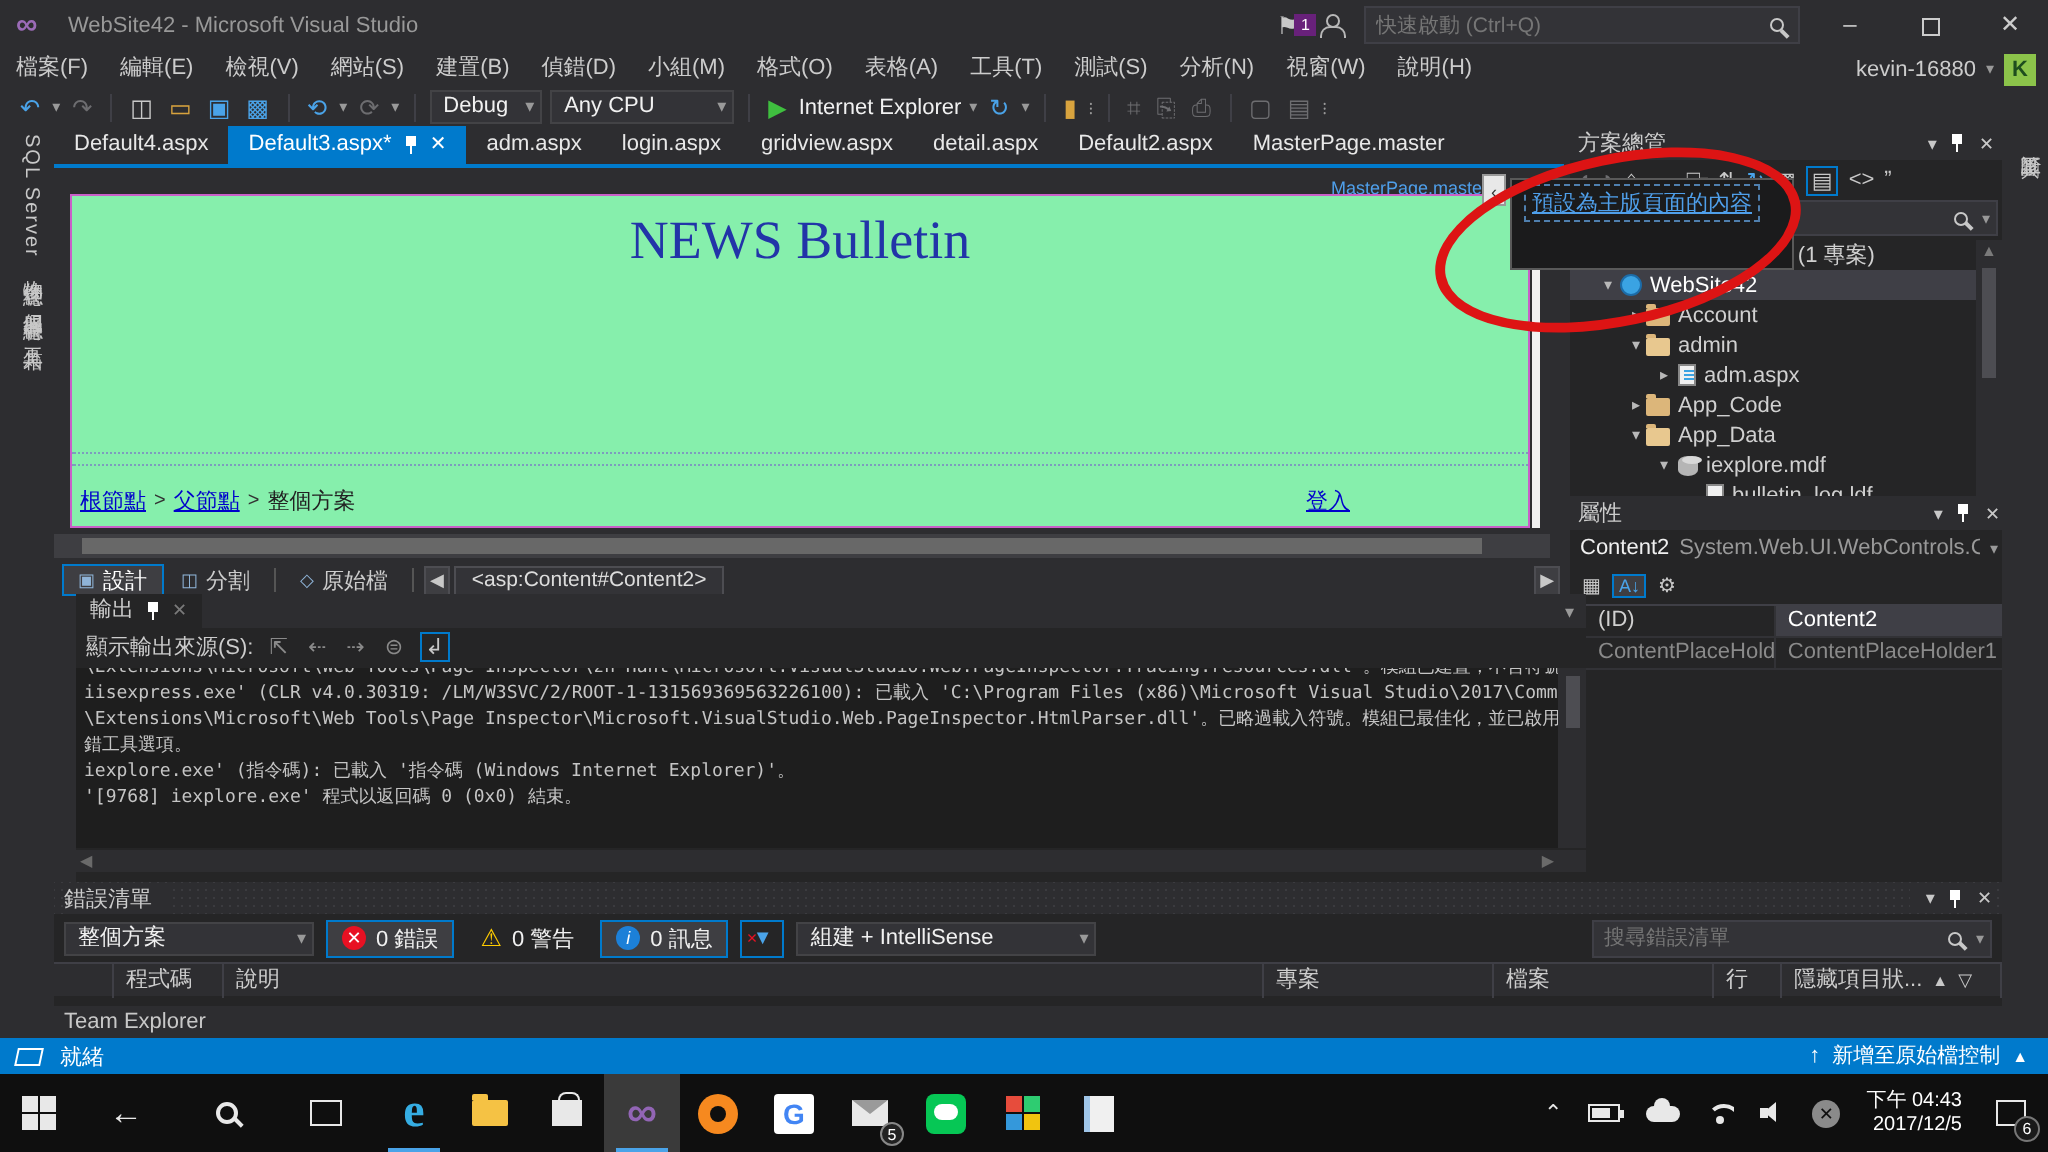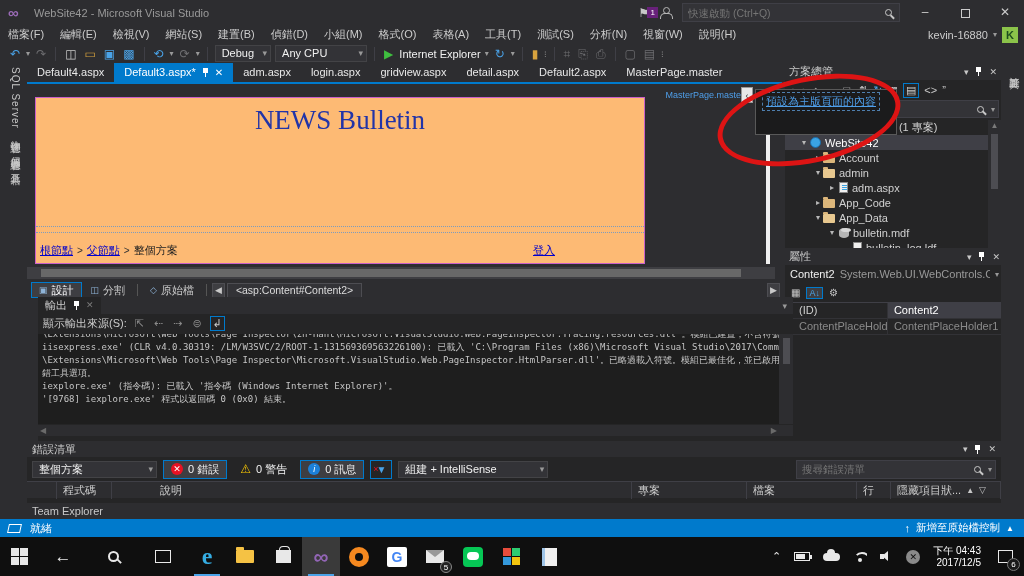--- a/index.html
+++ b/index.html
@@ -57,21 +57,21 @@
   .tab-ovf { margin-left:auto; color:#c8c8c8; font-size:9px; line-height:19px; padding-right:6px;}
 
   
   .leftstrip { position:absolute; left:0; top:63px; width:27px; height:456px; background:#2d2d30; }
   .vtab { writing-mode:vertical-rl; font-size:10px; color:#c8c8c8; margin:12px auto; display:block; text-align:left; letter-spacing:1px; margin-left:8px;}
 
   
   .designer { position:absolute; left:27px; top:82px; width:755px; height:215px; background:#2d2d30; border-top:2px solid #007acc; }
   .mprow { height:11px; text-align:right; padding-right:38px; }
   .mplabel { color:#4f9fea; font-size:9px; line-height:11px; }
-  .surface { position:absolute; left:8px; top:13px; width:610px; height:167px; background:#fdba74;
+  .surface { position:absolute; left:8px; top:13px; width:730px; height:167px; background:#86efac;
     border:1px solid #c95fc9; overflow:hidden; }
   .newsbul { margin-top:7px; text-align:center; font-family:"Liberation Serif", serif;
     font-size:27px; color:#2234a8; }
   .dots { position:absolute; left:0; right:0; bottom:30px; height:7px; border-top:1px dotted #7d9cbd; border-bottom:1px dotted #7d9cbd; }
   .crumbrow { position:absolute; left:0; right:0; bottom:0; height:26px; display:flex; align-items:center; font-size:11px; color:#222; padding:0 4px; }
   .crumbrow a, .bluelink { color:#0000cc; text-decoration:underline; }
   .crumbsep { margin:0 4px; color:#333; font-size:10px; }
   .loginlink { margin-left:auto; margin-right:85px; }
   .surf-vscroll { position:absolute; right:12px; top:13px; width:4px; height:167px; background:#f0f0f0; }
   .d-hscroll { position:absolute; left:0; top:183px; width:748px; height:12px; background:#3e3e42; }
@@ -169,21 +169,21 @@
   .elbtn.on { border:1px solid #007acc; background:#3e3e42; }
   .errico { width:12px; height:12px; border-radius:50%; background:#e81123; color:#fff; font-size:9px; line-height:12px; text-align:center; flex:none;}
   .warnico { color:#fc0; font-size:12px; }
   .infoico { width:12px; height:12px; border-radius:50%; background:#1c80d8; color:#fff; font-size:9px; line-height:12px; text-align:center; font-style:italic; flex:none;}
   .filterbox { border:1px solid #007acc; height:19px; width:22px; text-align:center; line-height:17px; color:#4aa3e8; font-size:10px; position:relative;}
   .filterbox::before { content:"×"; color:#e81123; position:absolute; left:2px; top:0px; font-size:9px;}
   .el-search { margin-left:auto; width:200px; height:19px; background:#333337; border:1px solid #3f3f46; display:flex; align-items:center;}
   .el-search input { flex:1; background:transparent; border:none; outline:none; color:#999; font-size:10.5px; padding:0 5px; font-family:"Liberation Sans",sans-serif;}
   .el-cols { height:17px; display:flex; align-items:center; font-size:11px; color:#ccc; border-top:1px solid #3f3f46; background:#2d2d30;}
   .elc { padding:0 6px; border-right:1px solid #3f3f46; height:17px; line-height:17px; white-space:nowrap; overflow:hidden;}
-  .elc.b1{width:30px;} .elc.b2{width:55px;} .elc.desc{flex:1;margin-left:42px;} .elc.prj{width:115px;} .elc.fil{width:110px;} .elc.lin{width:34px;} .elc.sup{width:110px; display:flex; align-items:center; gap:5px;}
+  .elc.b1{width:30px;} .elc.b2{width:55px;} .elc.desc{flex:1;} .elc.prj{width:115px;} .elc.fil{width:110px;} .elc.lin{width:34px;} .elc.sup{width:110px; display:flex; align-items:center; gap:5px;}
   .sort { font-size:8px; color:#c8c8c8;} .funnel{ font-size:9px; color:#c8c8c8;}
 
   
   .teamrow { position:absolute; left:27px; top:503px; width:974px; height:16px; background:#2d2d30; color:#c8c8c8; font-size:11px; line-height:16px; padding-left:5px;}
   .statusbar { position:absolute; left:0; top:519px; width:1024px; height:18px; background:#007acc; color:#fff; font-size:11px; display:flex; align-items:center; }
   .sb-ico { width:13px; height:9px; border:1px solid #fff; transform:skewX(-12deg); margin:0 9px 0 8px;}
   .sb-right { margin-left:auto; display:flex; align-items:center; gap:6px; padding-right:10px; font-size:10.5px;}
   .sb-up { font-size:11px; } .sb-caret { font-size:8px; }
 
   .taskbar { position:absolute; left:0; top:537px; width:1024px; height:39px; background:#0f0f0f; display:flex; align-items:center; }
@@ -443,21 +443,21 @@
         <span>App_Code</span>
       </div>
       <div class="trow" style="padding-left:28px">
         <span class="arrow">▾</span>
         <span class="ticon i-folder open"></span>
         <span>App_Data</span>
       </div>
       <div class="trow" style="padding-left:42px">
         <span class="arrow">▾</span>
         <span class="ticon i-db"></span>
-        <span>bulletin.mdf</span>
+        <span>iexplore.mdf</span>
       </div>
       <div class="trow" style="padding-left:56px">
         <span class="arrow"></span>
         <span class="ticon i-file"></span>
         <span>bulletin_log.ldf</span>
       </div>
       <div class="se-vscroll">
         <span class="up">▲</span>
         <div class="se-vthumb"></div>
         <span class="dn">▼</span>

